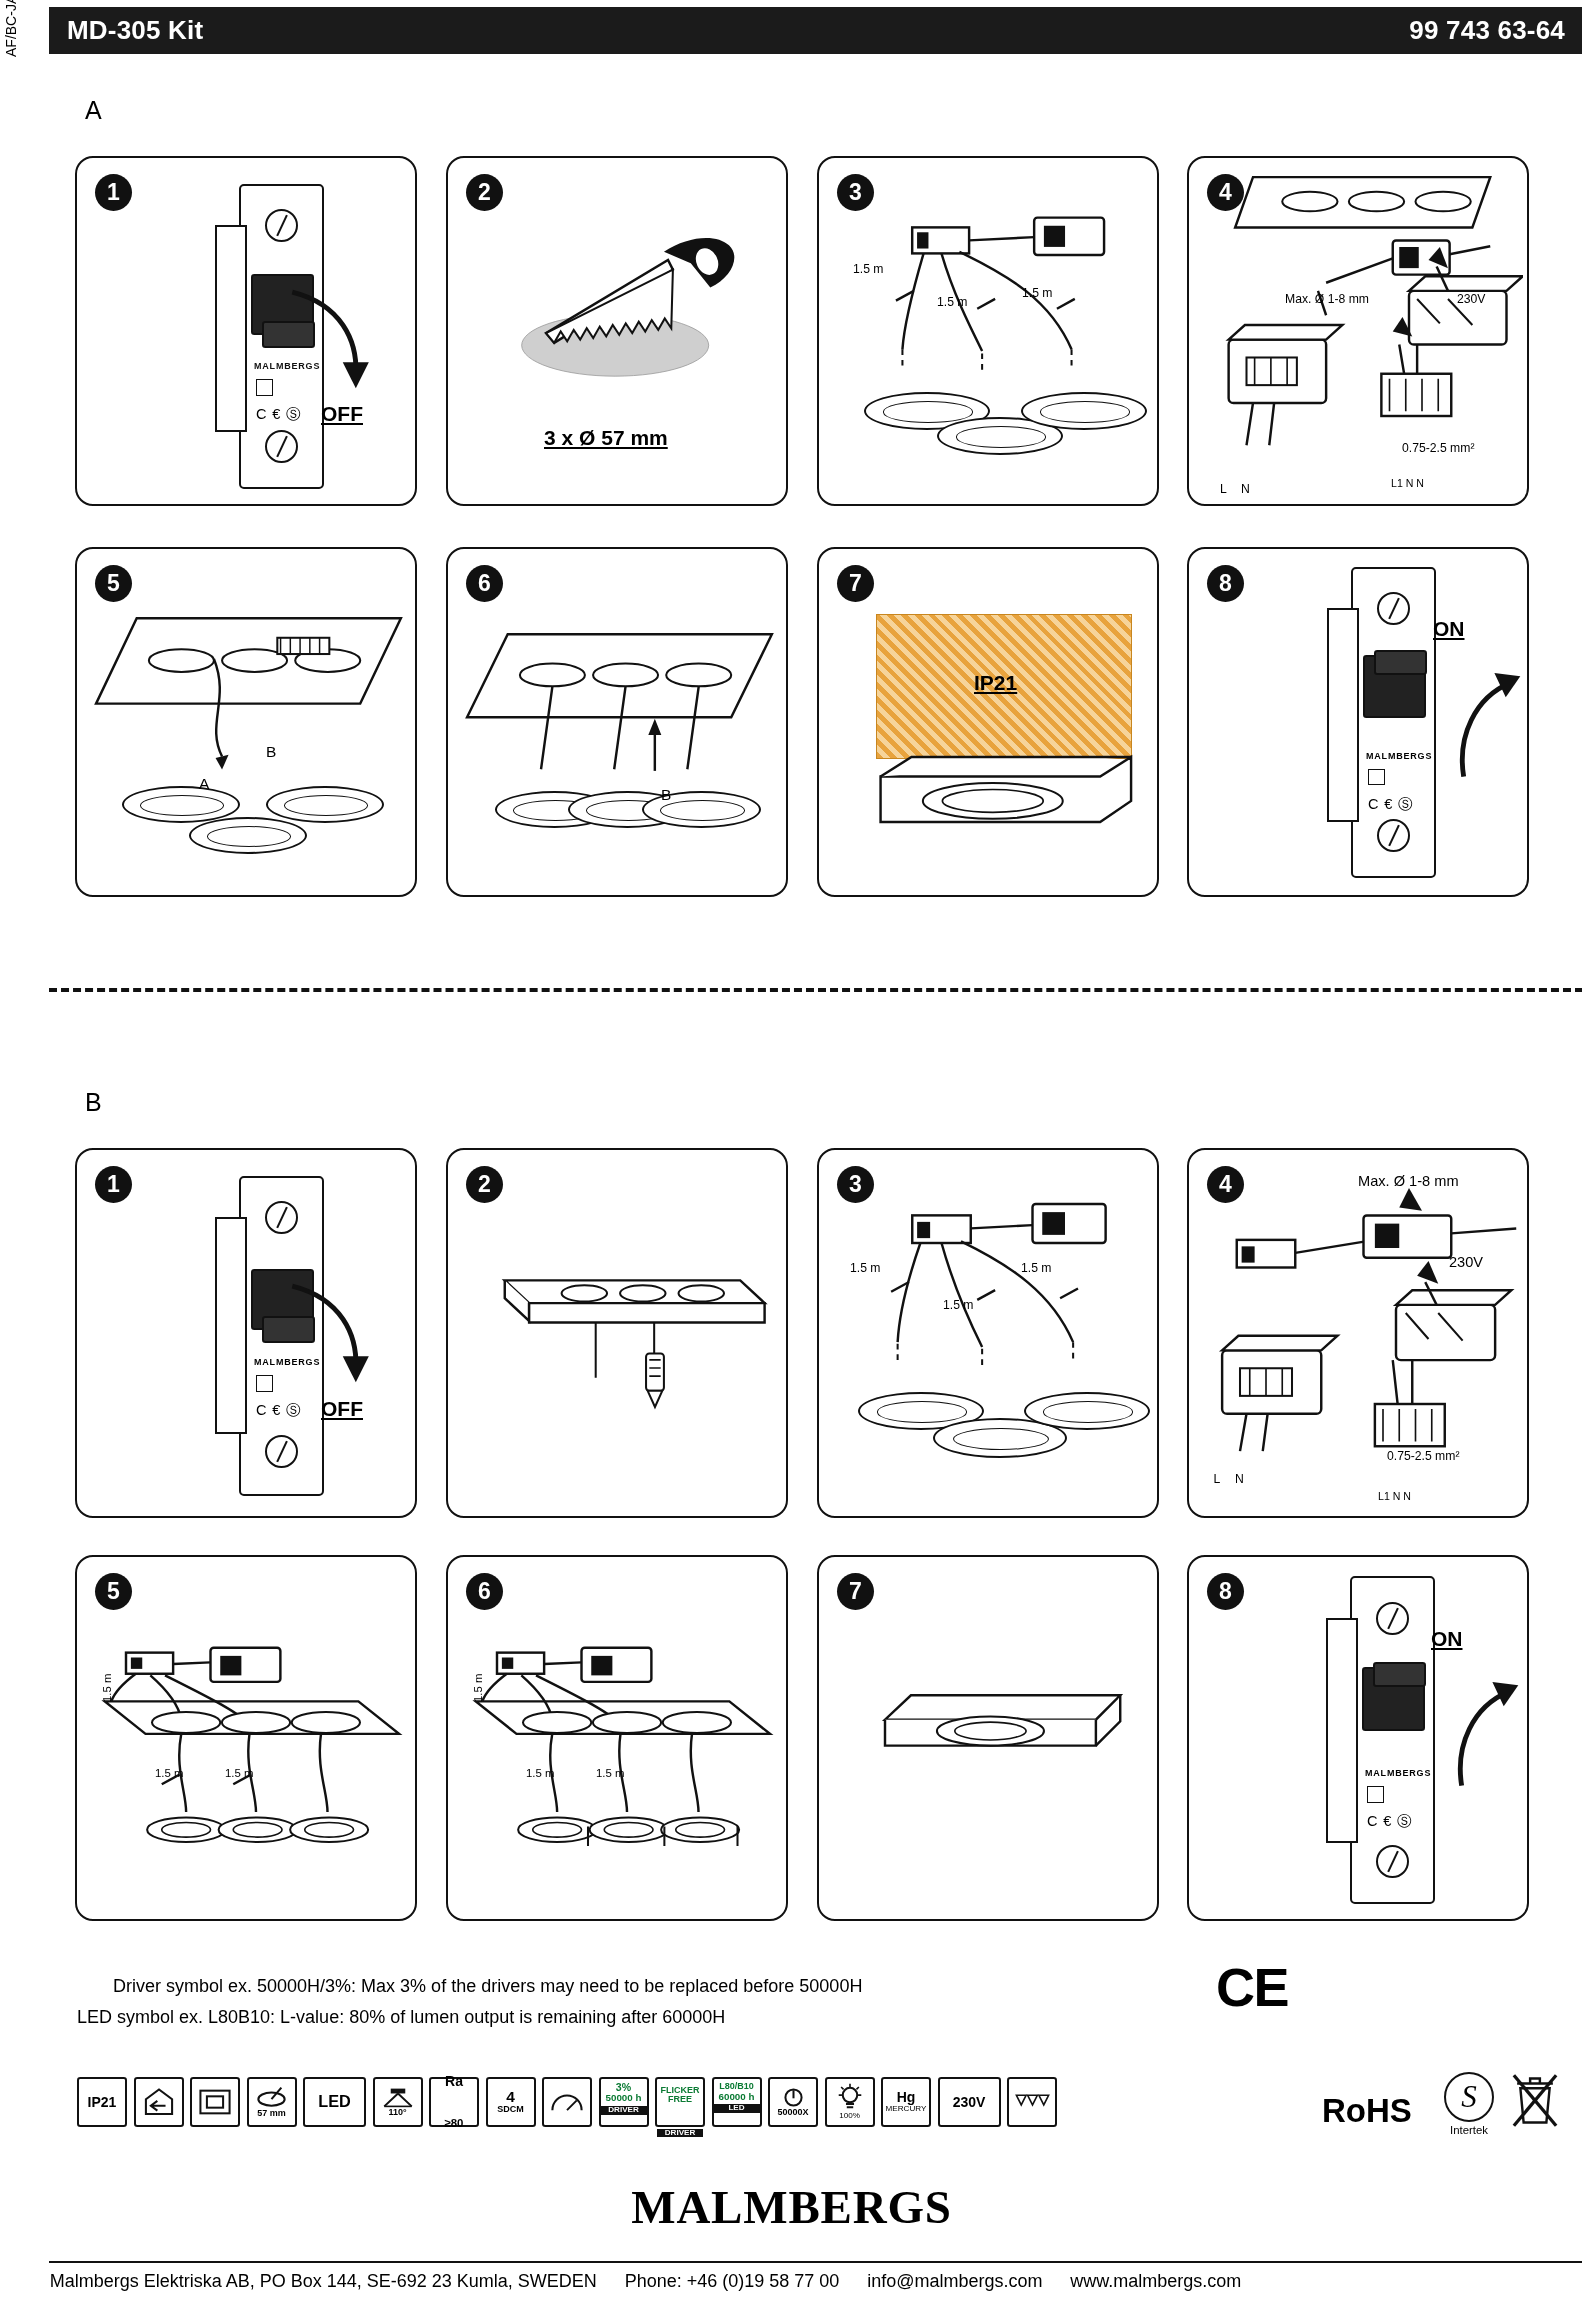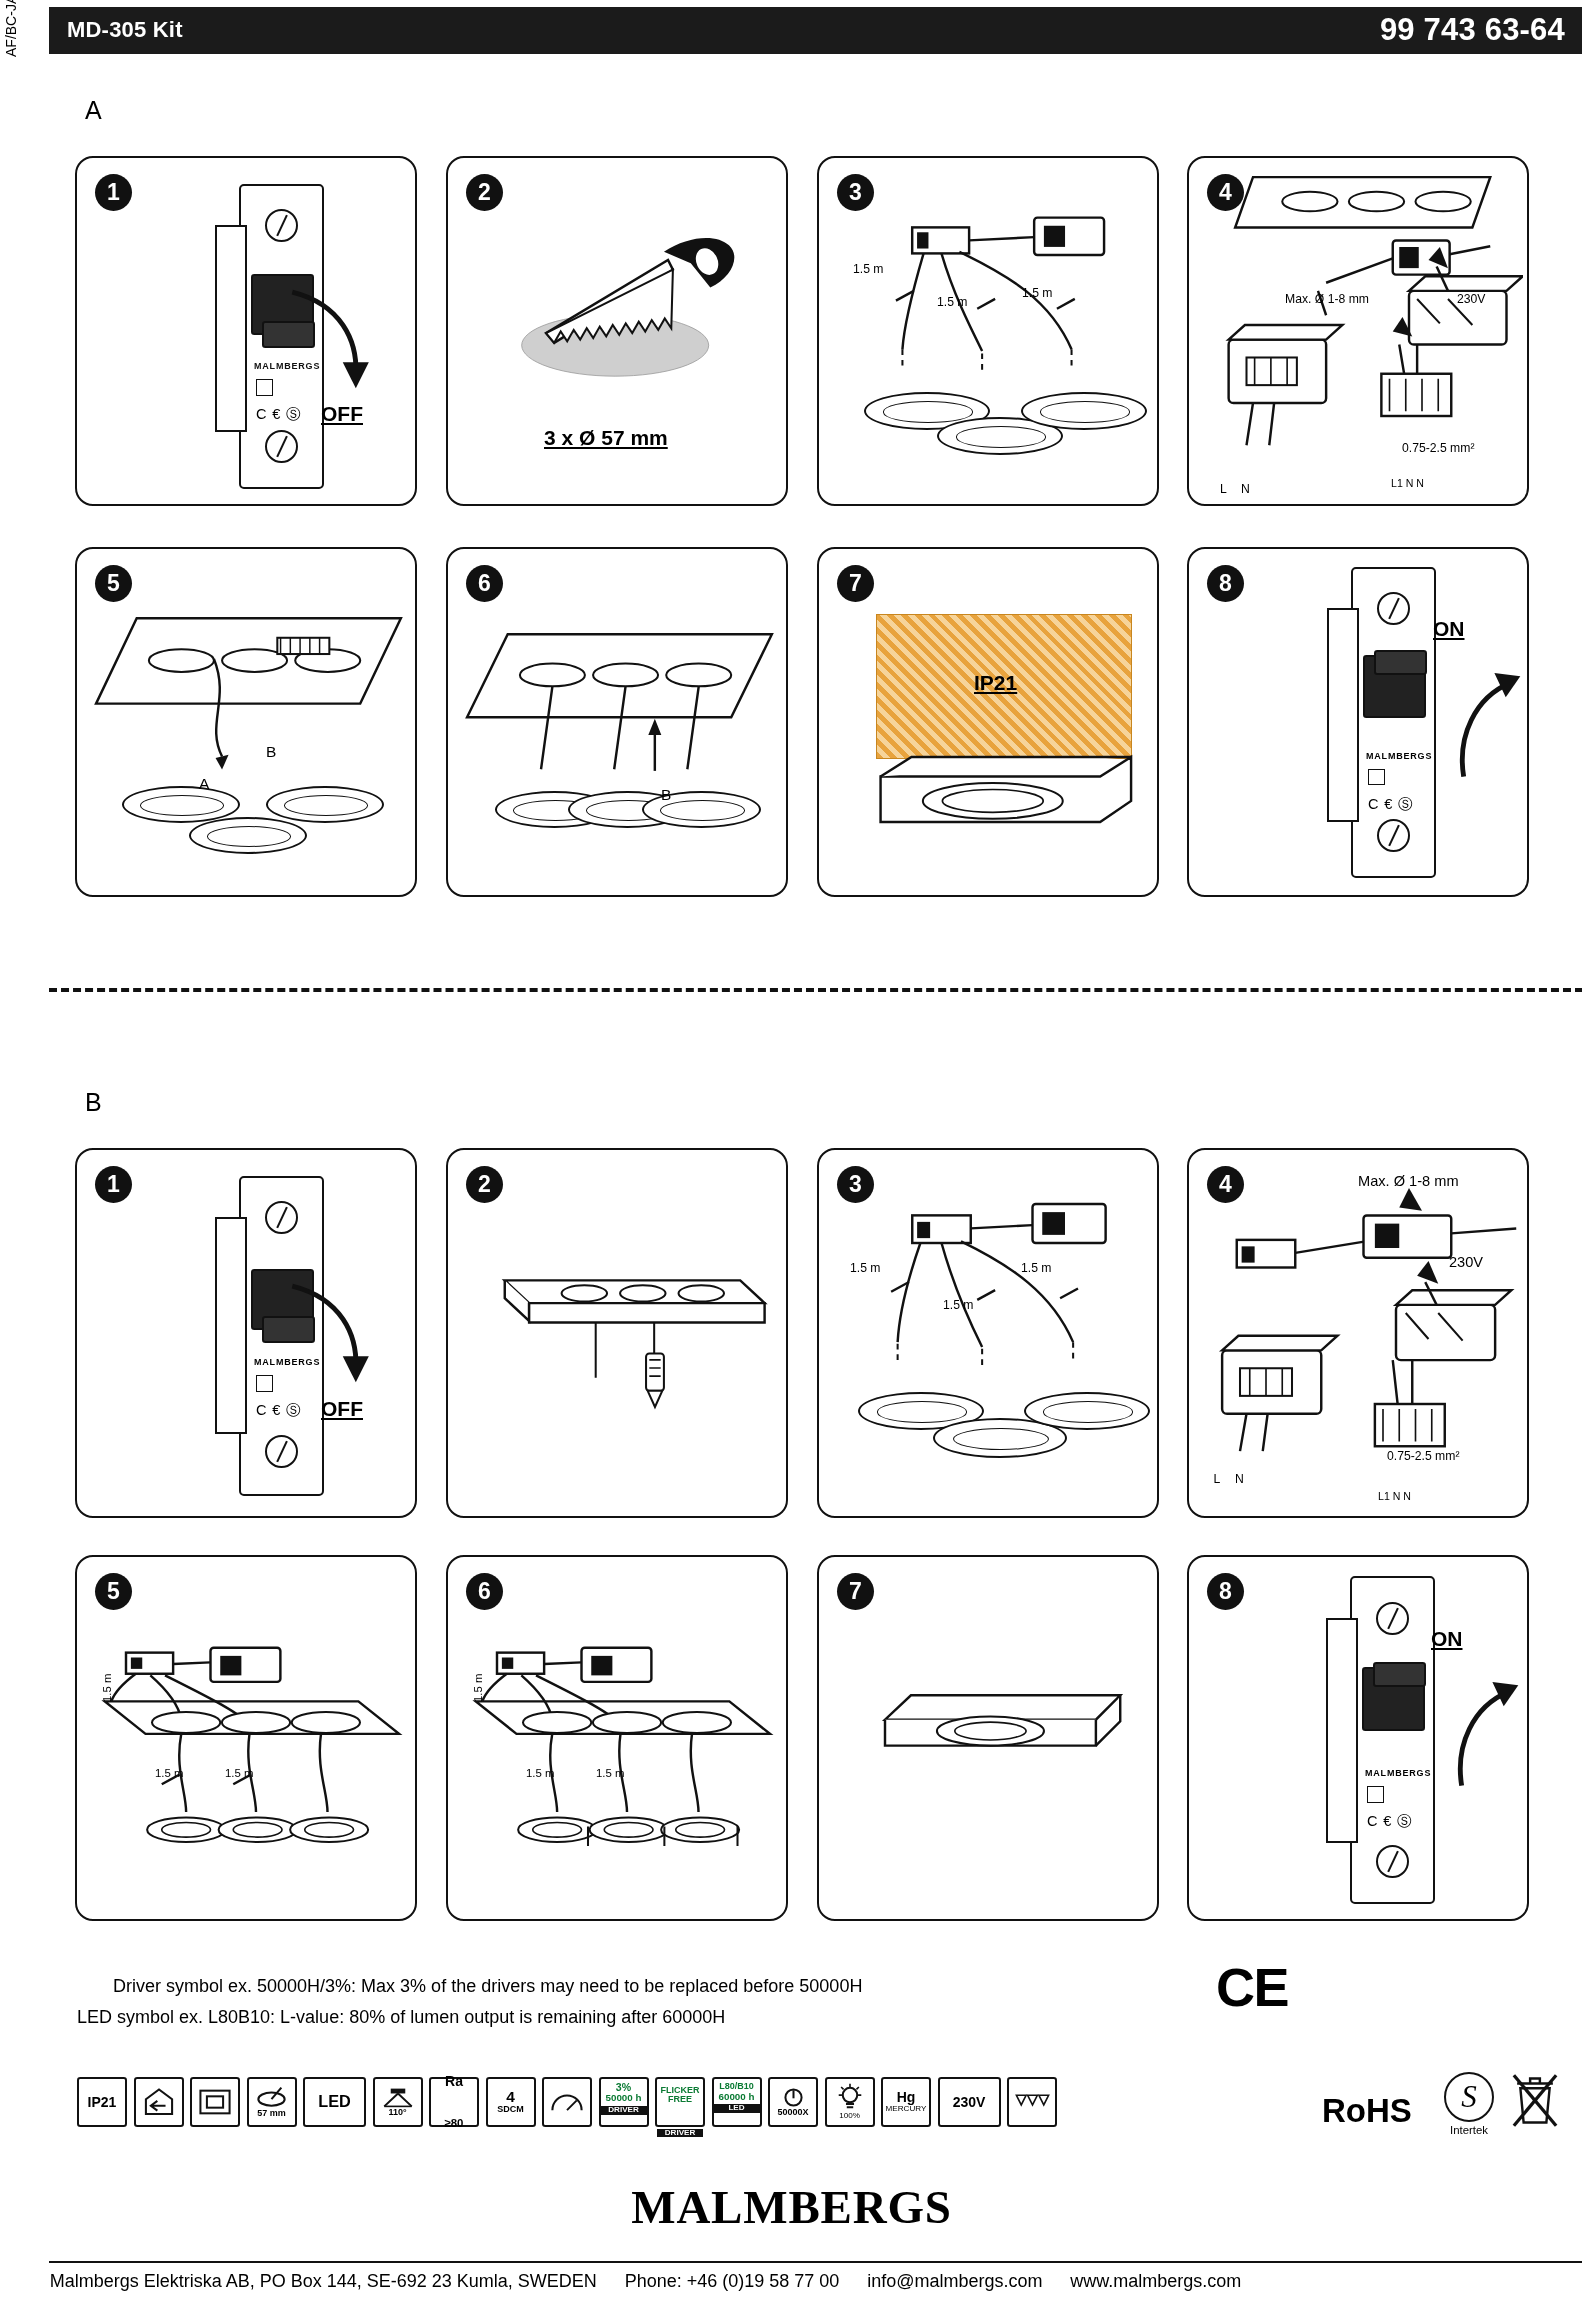--- a/index.html
+++ b/index.html
@@ -11,22 +11,22 @@
     position:relative;
     overflow:hidden;
   }
   
   .header{
     position:absolute;left:49px;top:6.5px;width:1534px;height:47px;
     background:#1b1b1b;color:#fff;
     display:flex;align-items:center;justify-content:space-between;
     padding:0 18px;box-sizing:border-box;
   }
-  .header .title{font-size:22px;font-weight:bold;letter-spacing:0.2px;}
-  .header .code{font-size:31px;font-weight:bold;letter-spacing:0.2px;}
+  .header .title{font-size:26px;font-weight:bold;letter-spacing:0.2px;}
+  .header .code{font-size:26px;font-weight:bold;letter-spacing:0.2px;}
 
   .sidecode{
     position:absolute;left:3.3px;top:57px;
     font-size:14px;
     transform:rotate(-90deg);transform-origin:left top;
     white-space:nowrap;
     color:#000;
   }
 
   

